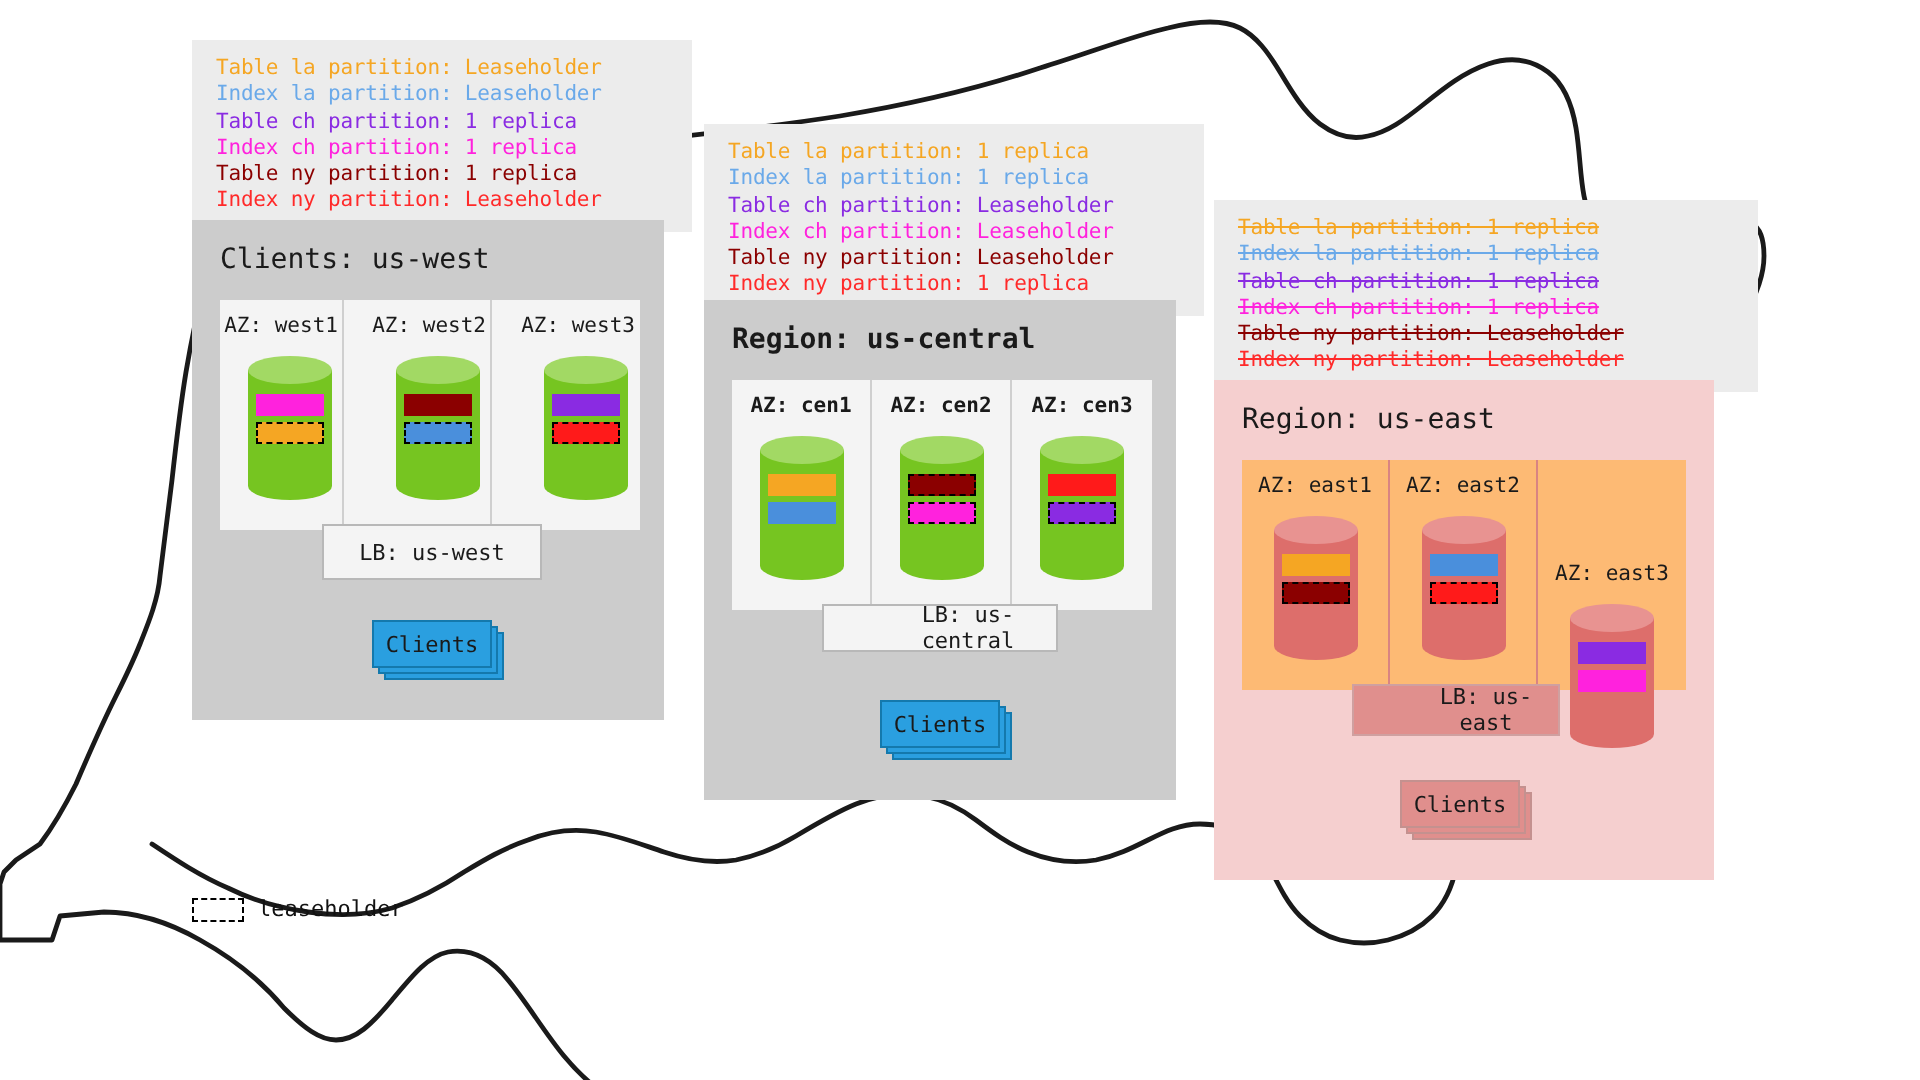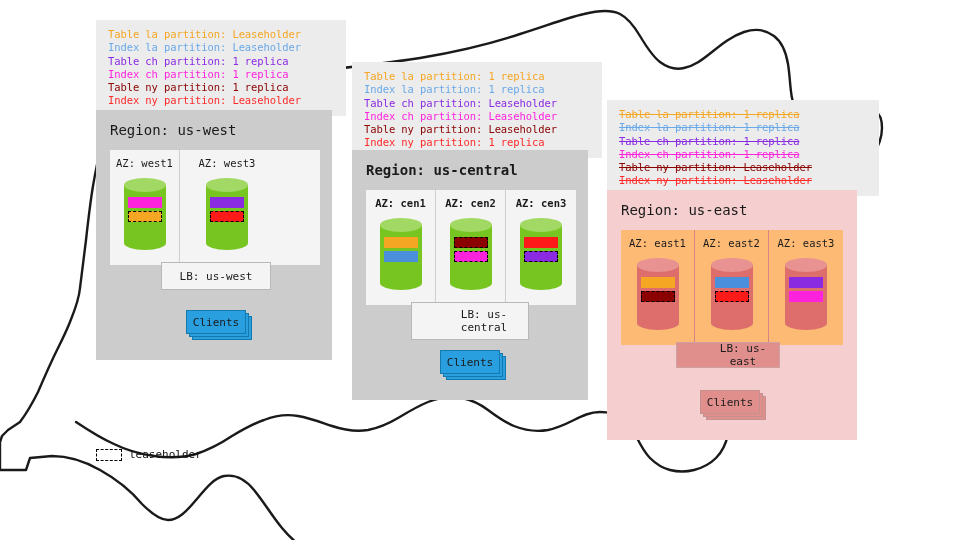--- a/index.html
+++ b/index.html
@@ -142,31 +142,43 @@
   <g fill="#777">
     <polygon points="216,272 211,262 221,262"></polygon>
     <polygon points="470,312 465,302 475,302"></polygon>
     <polygon points="728,352 723,342 733,342"></polygon>
   </g>
 </svg>
 
 <div class="cfg" style="left:96px;top:20px;width:228px;"><div style="color: rgb(245, 166, 35);">Table la partition: Leaseholder</div><div style="color: rgb(106, 169, 233);">Index la partition: Leaseholder</div><div style="color: rgb(138, 43, 226);">Table ch partition: 1 replica</div><div style="color: rgb(255, 34, 221);">Index ch partition: 1 replica</div><div style="color: rgb(139, 0, 0);">Table ny partition: 1 replica</div><div style="color: rgb(255, 42, 42);">Index ny partition: Leaseholder</div></div>
 
 <div class="region" style="left:96px;top:110px;width:236px;height:250px;background:#cccccc;">
-  <div class="rtitle">Region: us-west</div>
+  <div class="rtitle">Clients: us-west</div>
   <div class="azwrap" style="left:14px;top:40px;width:210px;height:115px;gap:12px;">
       <div class="az" style="width: 70px;">
         <div class="azlabel">AZ: west1</div>
         <div class="cyl" style="left: 14px; top: 28px; width: 42px; height: 72px;">
           <div class="bot"></div>
           <div class="body"></div>
           <div class="top"></div>
           <div class="bars">
             <div class="bar" style="background: rgb(255, 34, 221);"></div>
             <div class="bar lease" style="background: rgb(245, 166, 35);"></div>
+          </div>
+        </div>
+      </div>
+      <div class="az" style="width: 70px;">
+        <div class="azlabel">AZ: west2</div>
+        <div class="cyl" style="left: 14px; top: 28px; width: 42px; height: 72px;">
+          <div class="bot"></div>
+          <div class="body"></div>
+          <div class="top"></div>
+          <div class="bars">
+            <div class="bar" style="background: rgb(139, 0, 0);"></div>
+            <div class="bar lease" style="background: rgb(74, 143, 220);"></div>
           </div>
         </div>
       </div>
       <div class="az" style="width: 70px;">
         <div class="azlabel">AZ: west3</div>
         <div class="cyl" style="left: 14px; top: 28px; width: 42px; height: 72px;">
           <div class="bot"></div>
           <div class="body"></div>
           <div class="top"></div>
           <div class="bars">
@@ -221,21 +233,21 @@
           <div class="body"></div>
           <div class="top"></div>
           <div class="bars">
             <div class="bar" style="background: rgb(255, 26, 26);"></div>
             <div class="bar lease" style="background: rgb(138, 43, 226);"></div>
           </div>
         </div>
       </div>
     </div>
 </div>
-<div class="lb" style="left:411px;top:302px;width:118px;height:38px;padding-left:28px;">LB: us-central</div>
+<div class="lb" style="left:411px;top:302px;width:118px;height:24px;padding-left:28px;">LB: us-central</div>
 <div class="clients" style="left:440px;top:350px;width:70px;height:32px;">
   <div class="sheet" style="left:6px;top:6px;width:60px;height:24px;"></div>
   <div class="sheet" style="left:3px;top:3px;width:60px;height:24px;"></div>
   <div class="sheet" style="left:0;top:0;width:60px;height:24px;"></div>
   <div class="label" style="width:60px;height:24px;">Clients</div>
 </div>
 
 <div class="cfg struck" style="left:607px;top:100px;width:250px;"><div style="color: rgb(245, 166, 35);">Table la partition: 1 replica</div><div style="color: rgb(106, 169, 233);">Index la partition: 1 replica</div><div style="color: rgb(138, 43, 226);">Table ch partition: 1 replica</div><div style="color: rgb(255, 34, 221);">Index ch partition: 1 replica</div><div style="color: rgb(139, 0, 0);">Table ny partition: Leaseholder</div><div style="color: rgb(255, 42, 42);">Index ny partition: Leaseholder</div></div>
 
 <div class="region" style="left:607px;top:190px;width:250px;height:250px;background:#f5cfcf;">
@@ -258,21 +270,21 @@
         <div class="cyl failed" style="left: 16px; top: 28px; width: 42px; height: 72px;">
           <div class="bot"></div>
           <div class="body"></div>
           <div class="top"></div>
           <div class="bars">
             <div class="bar" style="background: rgb(74, 143, 220);"></div>
             <div class="bar lease" style="background: rgb(255, 26, 26);"></div>
           </div>
         </div>
       </div>
-      <div class="az" style="width: 74px; border-right-color: rgb(217, 132, 130);">
+      <div class="az" style="width: 74px; border-right-color: rgb(217, 132, 130); margin-top: 44px;">
         <div class="azlabel">AZ: east3</div>
         <div class="cyl failed" style="left: 16px; top: 28px; width: 42px; height: 72px;">
           <div class="bot"></div>
           <div class="body"></div>
           <div class="top"></div>
           <div class="bars">
             <div class="bar" style="background: rgb(138, 43, 226);"></div>
             <div class="bar" style="background: rgb(255, 34, 221);"></div>
           </div>
         </div>

